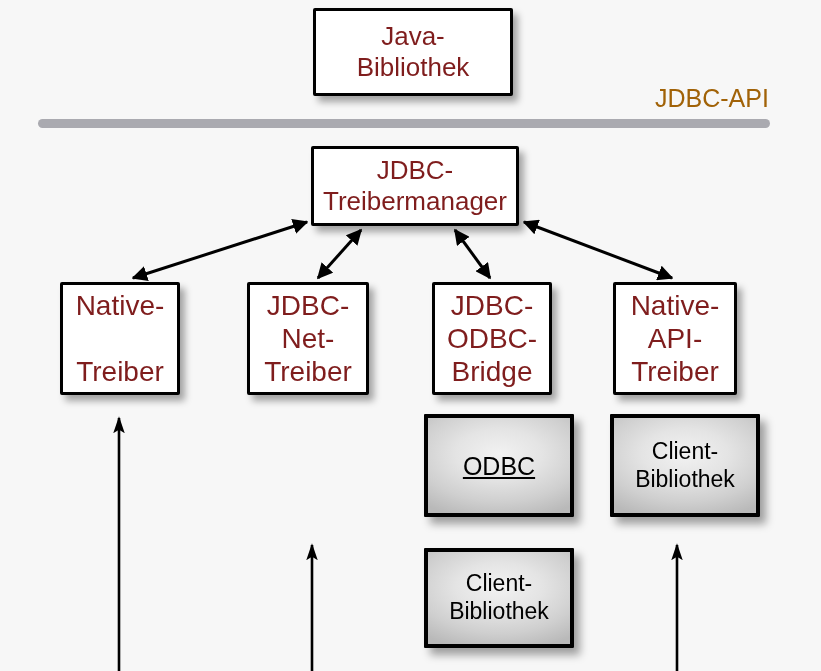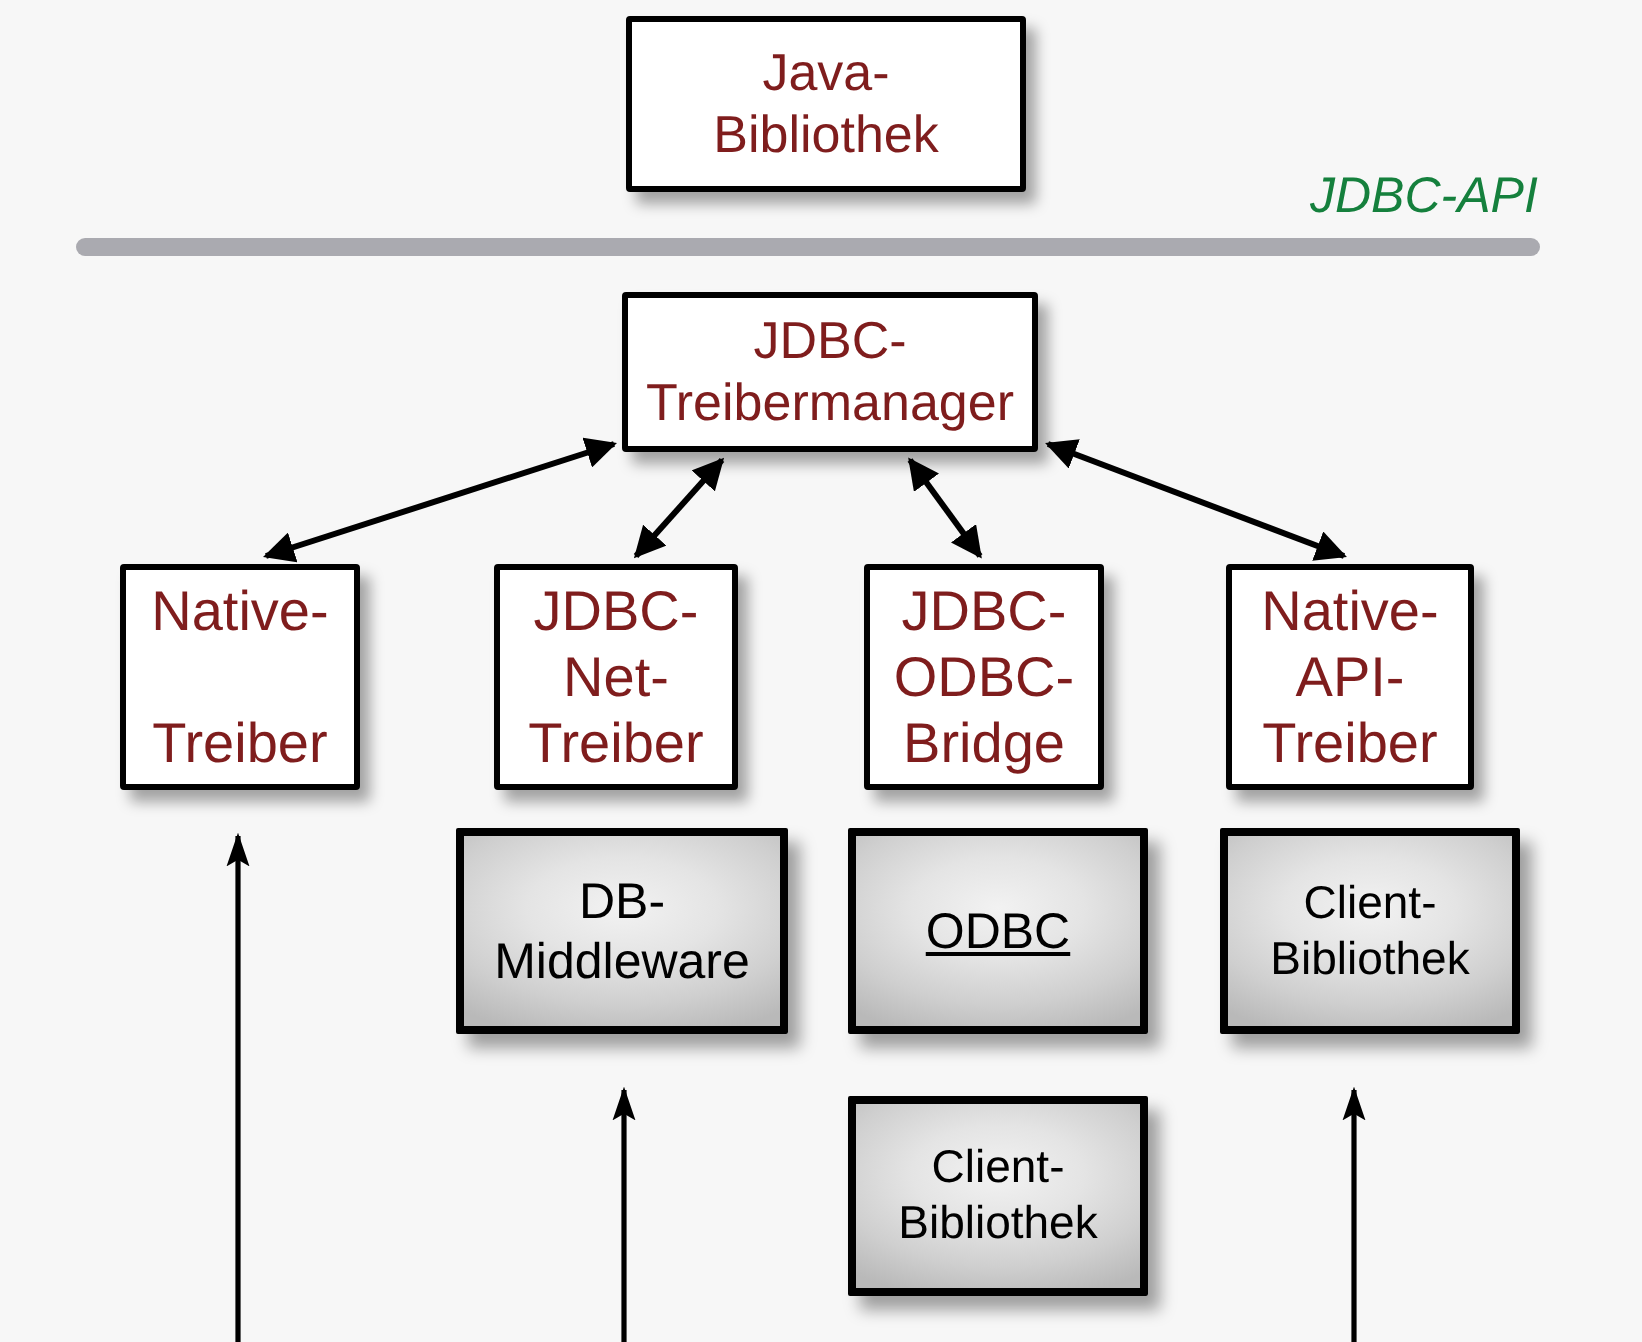--- a/index.html
+++ b/index.html
@@ -56,24 +56,23 @@
 
   
   .api-bar {
     position: absolute;
     background: #aaaab0;
     border-radius: 6px;
     z-index: 2;
   }
   .api-label {
     position: absolute;
-    color: #15803d;
+    color: #a16207;
     white-space: nowrap;
     z-index: 3;
-    font-style: italic;
   }
 
   
   #arrows {
     position: absolute;
     left: 0; top: 0;
     width: 821px;
     height: 671px;
     z-index: 6;
     pointer-events: none;
@@ -131,26 +130,20 @@
   </div>
 
   <div class="node f24" style="left:613px; top:282px; width:124px; height:113px;">
     <span class="lbl">
       <span>Native-</span><br>
       <span>API-</span><br>
       <span>Treiber</span>
     </span>
   </div>
 
-  <div class="gbox f25" style="left:228px; top:414px; width:166px; height:103px;">
-    <span class="lbl">
-      <span>DB-</span><br>
-      <span>Middleware</span>
-    </span>
-  </div>
 
   <div class="gbox f25" style="left:424px; top:414px; width:150px; height:103px;text-decoration:underline;">
     <span class="lbl">
       <span>ODBC</span>
     </span>
   </div>
 
   <div class="gbox f23" style="left:610px; top:414px; width:150px; height:103px;">
     <span class="lbl">
       <span>Client-</span><br>

